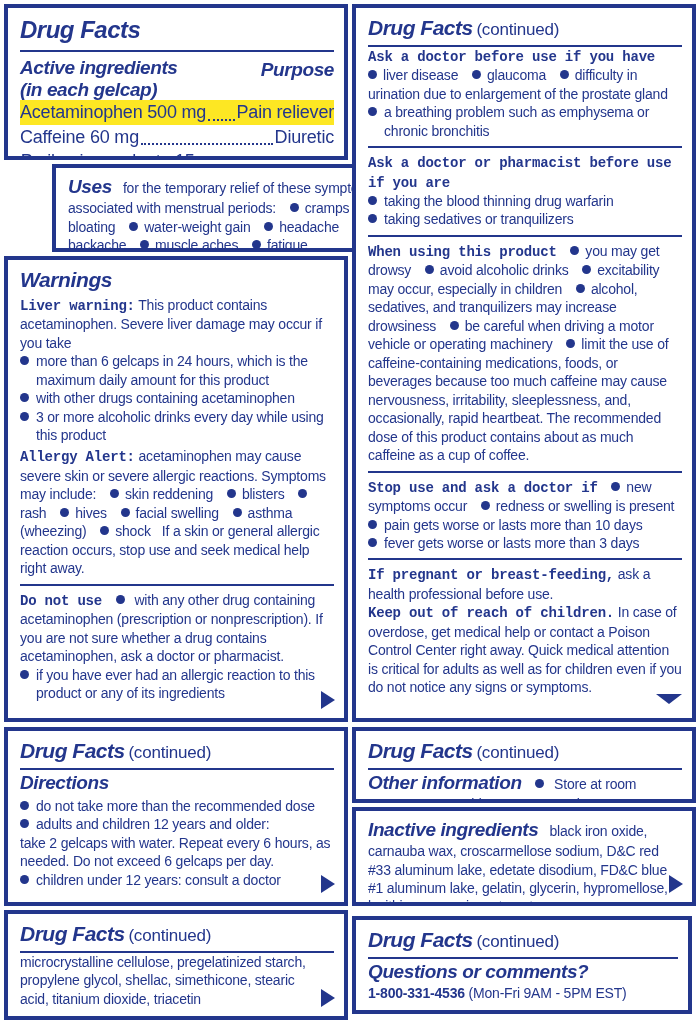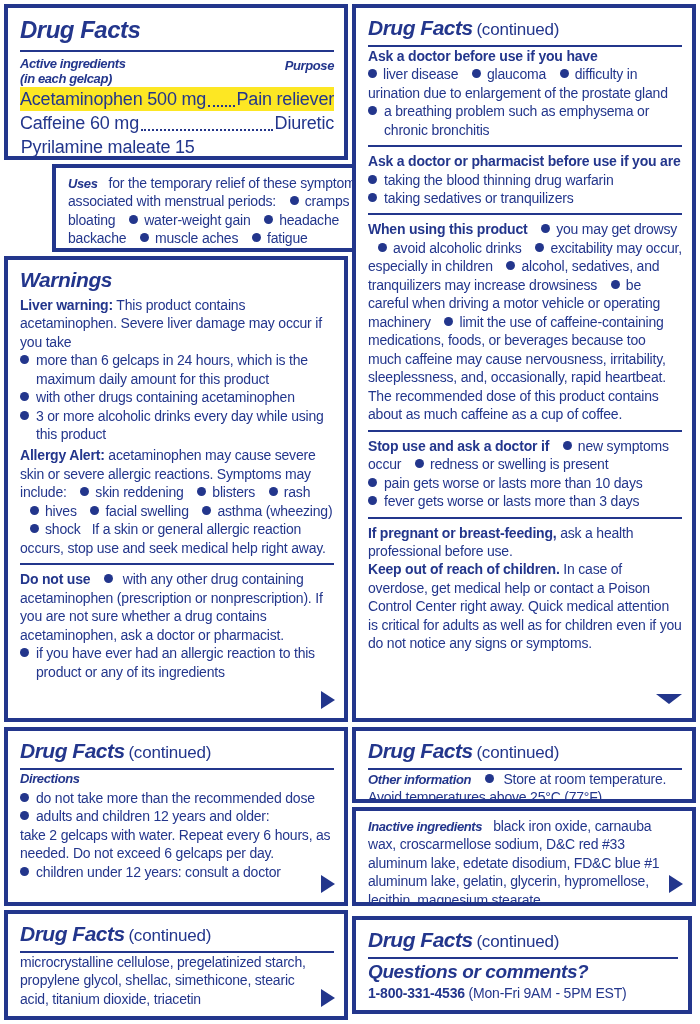--- a/index.html
+++ b/index.html
@@ -12,22 +12,22 @@
   }
   .box {
     position:absolute; border:4px solid var(--navy); background:#fff;
     padding:6px 10px 8px 12px; overflow:hidden;
   }
   .df-title { font-weight:bold; font-style:italic; font-size:24px; letter-spacing:-0.5px; }
   .hdr { border-bottom:2px solid var(--navy); padding-bottom:3px; margin-bottom:0; }
   .hdr .hdr-title { font-weight:bold; font-style:italic; font-size:21px; letter-spacing:-0.5px; }
   .hdr .hdr-cont { font-size:17px; }
   .rule-under { border-bottom:2px solid var(--navy); padding-bottom:4px; margin-bottom:5px; }
-  .h-italic { font-weight:bold; font-style:italic; font-size:13px; letter-spacing:-0.4px; }
-  .h-bold { font-weight:bold; }
+  .h-italic { font-weight:bold; font-style:italic; font-size:19px; letter-spacing:-0.4px; }
+  .h-bold { font-weight:bold;font-family:Liberation Mono, monospace; }
   .sect { border-top:2px solid var(--navy); margin-top:6px; padding-top:5px; }
   p { margin:0; }
   .bullet {
     display:inline-block; width:9px; height:9px; border-radius:50%;
     background:var(--navy); vertical-align:baseline; position:relative; top:-1px;
   }
   .bi { margin:0 6px 0 10px; }
   .bl-p { padding-left:16px; text-indent:-16px; }
   .bl-p .bullet { margin-right:7px; }
   .ai-hdr { display:flex; justify-content:space-between; align-items:flex-start; margin-top:2px; }

